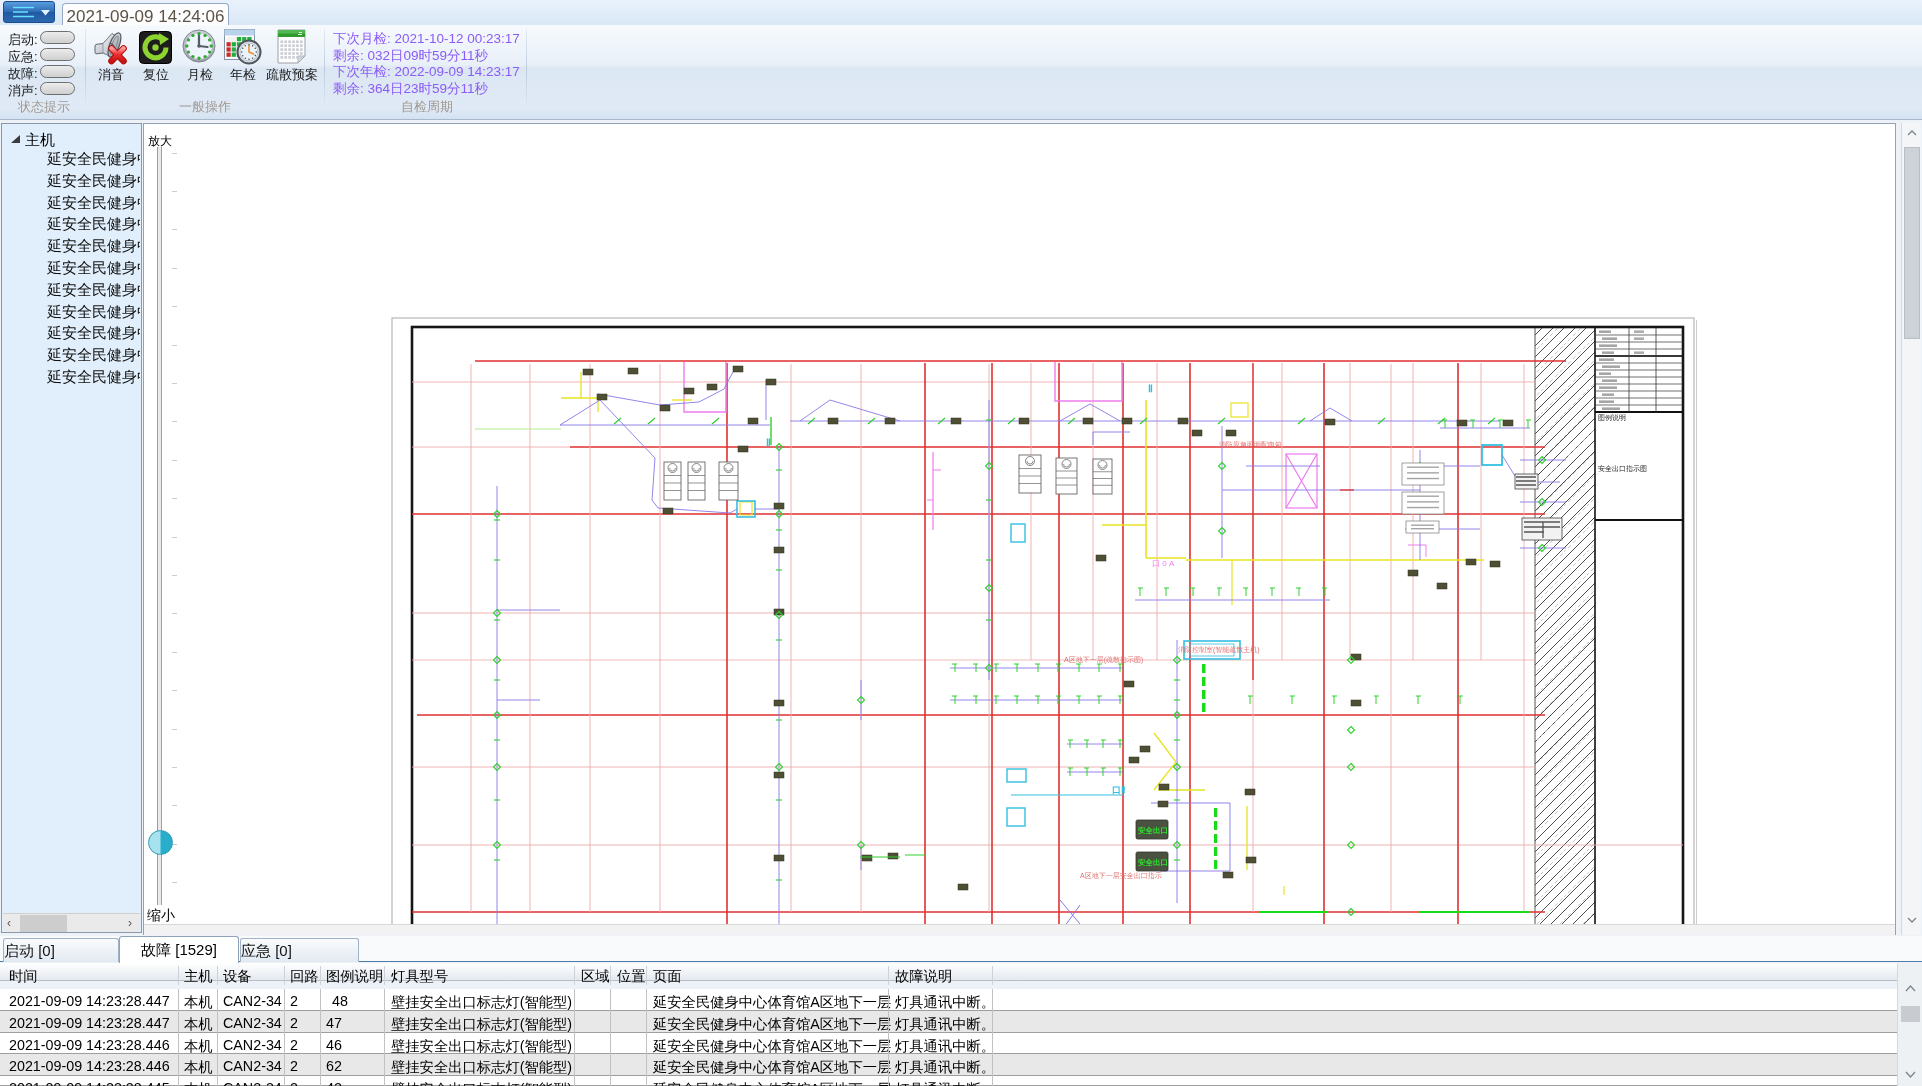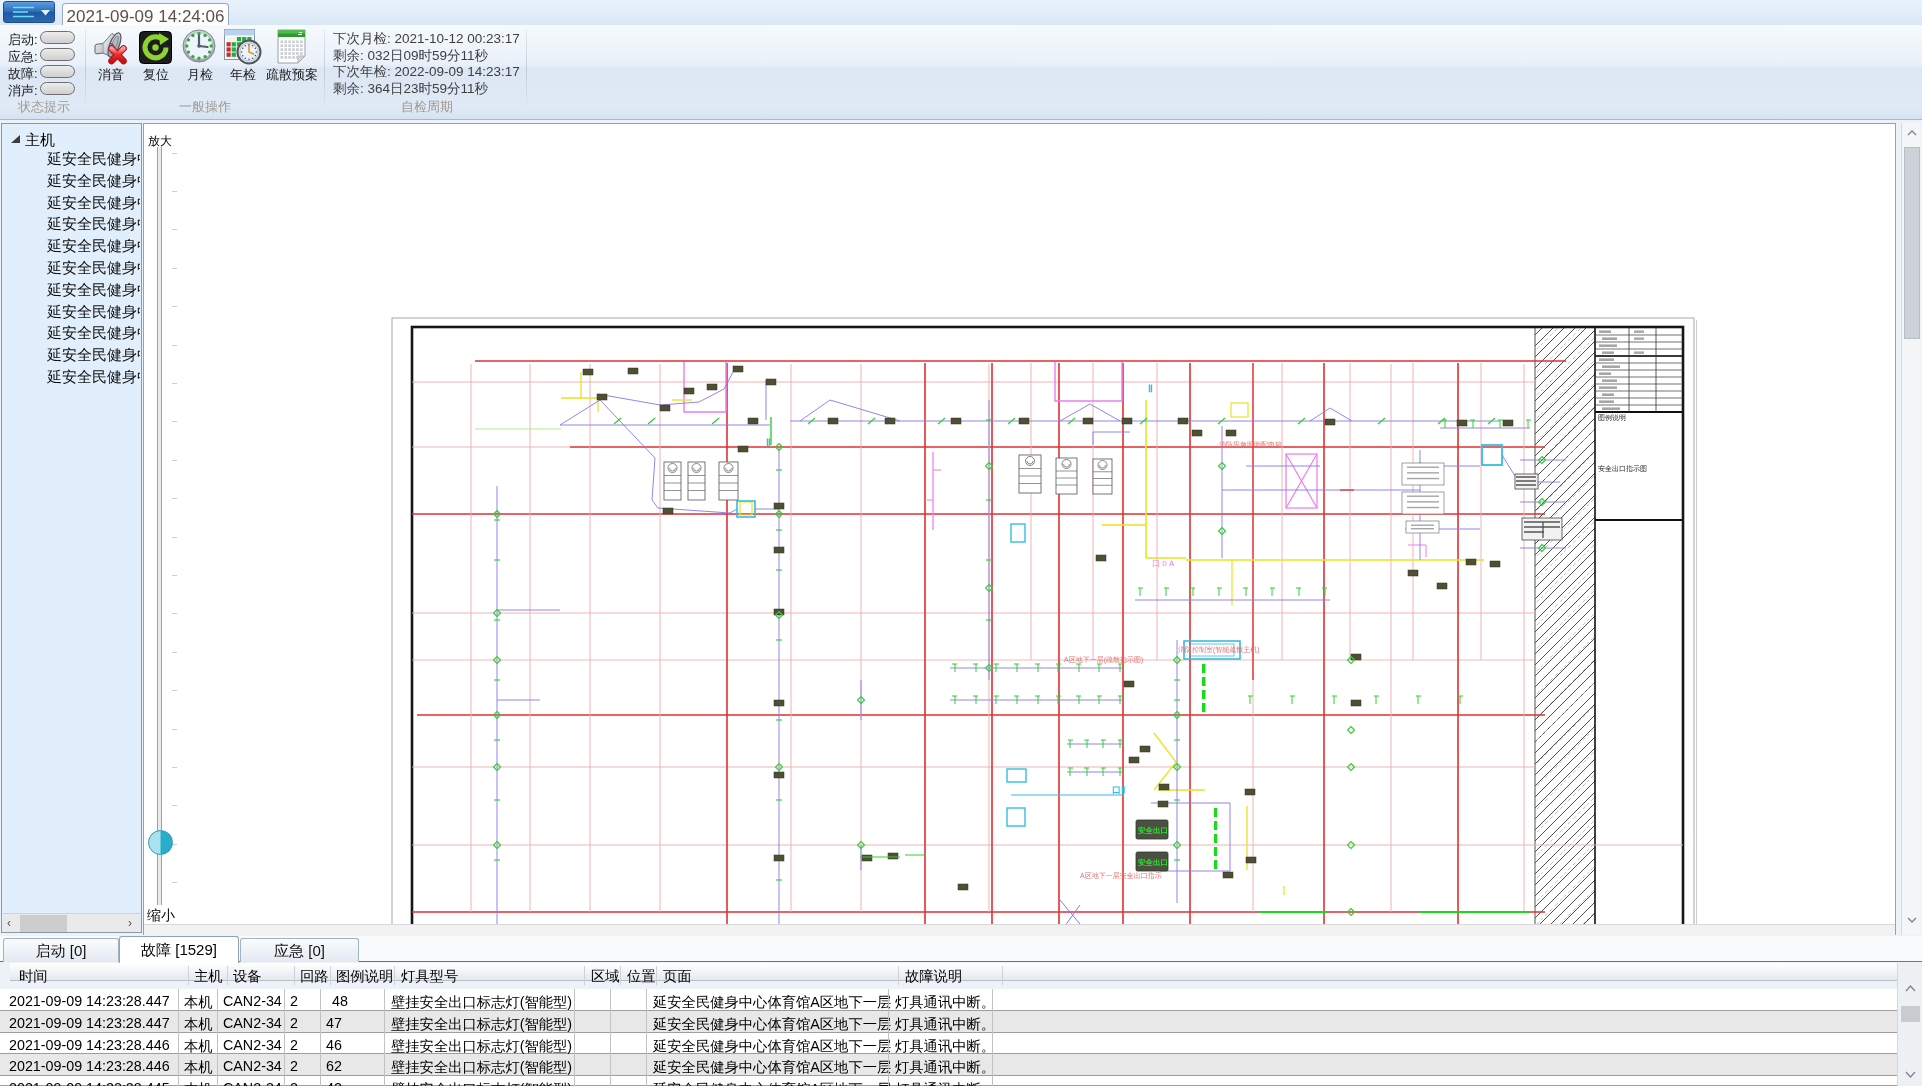--- a/index.html
+++ b/index.html
@@ -6,36 +6,36 @@
 .abs{position:absolute}
 #titlebar{position:absolute;left:0;top:0;width:1922px;height:25px;background:linear-gradient(#e9f2fc,#d9e7f6)}
 #appbtn{position:absolute;left:3px;top:1px;width:52px;height:22px;border:1px solid #1c4d8f;border-radius:3px;background:linear-gradient(#5a9ce0,#2e6cb4 48%,#1f5aa4 52%,#2d67ad)}
 #doctab{position:absolute;left:62px;top:3px;width:167px;height:28px;background:#fdfdfd;border:1px solid #97a9c0;border-bottom:none;border-radius:4px 4px 0 0;color:#5d5348;font-size:17px;text-align:center;line-height:26px}
 #ribbon{position:absolute;left:0;top:25px;width:1922px;height:95px;background:linear-gradient(#f6fafd,#e9f0f9 42%,#dce7f4 46%,#e0eaf6 88%,#d4e2f1);border-bottom:1px solid #a9b8ca}
 .gsep{position:absolute;top:29px;width:1px;height:83px;background:linear-gradient(#e3ebf4,#bccbdd 50%,#e3ebf4)}
 .glbl{position:absolute;top:98px;font-size:13px;color:#a09890;width:120px;text-align:center}
 .stx{position:absolute;left:8px;font-size:13px;color:#1a1a1a}
 .pill{position:absolute;left:40px;width:35px;height:13px;border:1px solid #6f6f6f;border-radius:7px;background:linear-gradient(#ececec,#cfcfcf)}
 .ilbl{position:absolute;top:66px;font-size:13px;color:#1a1a1a;text-align:center}
-.binfo{position:absolute;left:333px;font-size:13.5px;color:#404040;white-space:nowrap}
+.binfo{position:absolute;left:333px;font-size:13.5px;color:#8b5cf6;white-space:nowrap}
 #lpanel{position:absolute;left:1px;top:123px;width:141px;height:810px;background:#e1effc;border:1px solid #8b98a8}
 .ti{position:absolute;left:45px;font-size:15px;color:#111;white-space:nowrap;width:93px;overflow:hidden}
 #lscroll{position:absolute;left:1px;top:789px;width:137px;height:19px;background:#eaeaea;border-top:1px solid #d0d0d0}
 #lthumb{position:absolute;left:17px;top:1px;width:47px;height:17px;background:#cdcdcd}
 #canvas{position:absolute;left:143px;top:123px;width:1753px;height:812px;background:#fff;border:1px solid #95a2b0}
 .tick{position:absolute;left:172px;width:5px;height:1px;background:#c9ced4}
 #slider{position:absolute;left:157px;top:147px;width:5px;height:758px;border-left:1px solid #9aa0a6;border-right:1px solid #9aa0a6;background:#e8eaec}
 #sthumb{position:absolute;left:148px;top:830px;width:25px;height:25px;border-radius:50%;border:1px solid #2e9cb4;background:linear-gradient(90deg,#a8e2ee 48%,#28aecb 52%)}
 #cscroll{position:absolute;left:144px;top:924px;width:1751px;height:11px;background:#f2f2f2;border-top:1px solid #d8d8d8}
 #vscroll{position:absolute;left:1901px;top:123px;width:20px;height:812px;background:#f3f5f7;border-left:1px solid #d4d9de}
 #vthumb{position:absolute;left:2px;top:24px;width:16px;height:192px;background:#cdd2d8;border:1px solid #b8bec5}
 #tabbar-line{position:absolute;left:0;top:961px;width:1922px;height:1px;background:#4f7cae}
-.btab{position:absolute;height:24px;background:linear-gradient(#fafcfe,#e2e9f1);border:1px solid #a2b3c5;border-bottom:none;border-radius:3px 3px 0 0;font-size:15px;color:#111;text-align:center;padding-top:3px}
+.btab{position:absolute;height:24px;background:linear-gradient(#fafcfe,#e2e9f1);border:1px solid #a2b3c5;border-bottom:none;border-radius:3px 3px 0 0;font-size:15px;color:#111;padding-top:3px}
 #atab{position:absolute;left:119px;top:936px;width:120px;height:27px;background:#fff;border:1px solid #8fa3b8;border-bottom:none;border-radius:3px 3px 0 0;font-size:15px;color:#000;text-align:center;padding-top:4px;z-index:5}
-#thead{position:absolute;left:10px;top:963px;width:1897px;height:18px;background:linear-gradient(#ffffff,#f0f3f7 55%,#e4e9ef);border-bottom:1px solid #b8bec5}
+#thead{position:absolute;left:0;top:963px;width:1897px;height:18px;background:linear-gradient(#ffffff,#f0f3f7 55%,#e4e9ef);border-bottom:1px solid #b8bec5}
 .cell{position:absolute;top:3.5px;font-size:14.3px;color:#000;white-space:nowrap}
 .hc{top:4px}
 .hsep{position:absolute;top:3px;width:1px;height:19px;background:#cdd2d8}
 .trow{position:absolute;left:0;width:1897px;border-bottom:1px solid #9e9e9e}
 .csep{position:absolute;top:0;width:1px;background:#c2c2c2}
 #tscroll{position:absolute;left:1897px;top:963px;width:25px;height:123px;background:#eef1f4;border-left:1px solid #d4d9de}
 </style></head>
 <body>
 <div id="titlebar"></div>
 <div id="appbtn"><svg width="50" height="20" viewBox="0 0 50 20">

